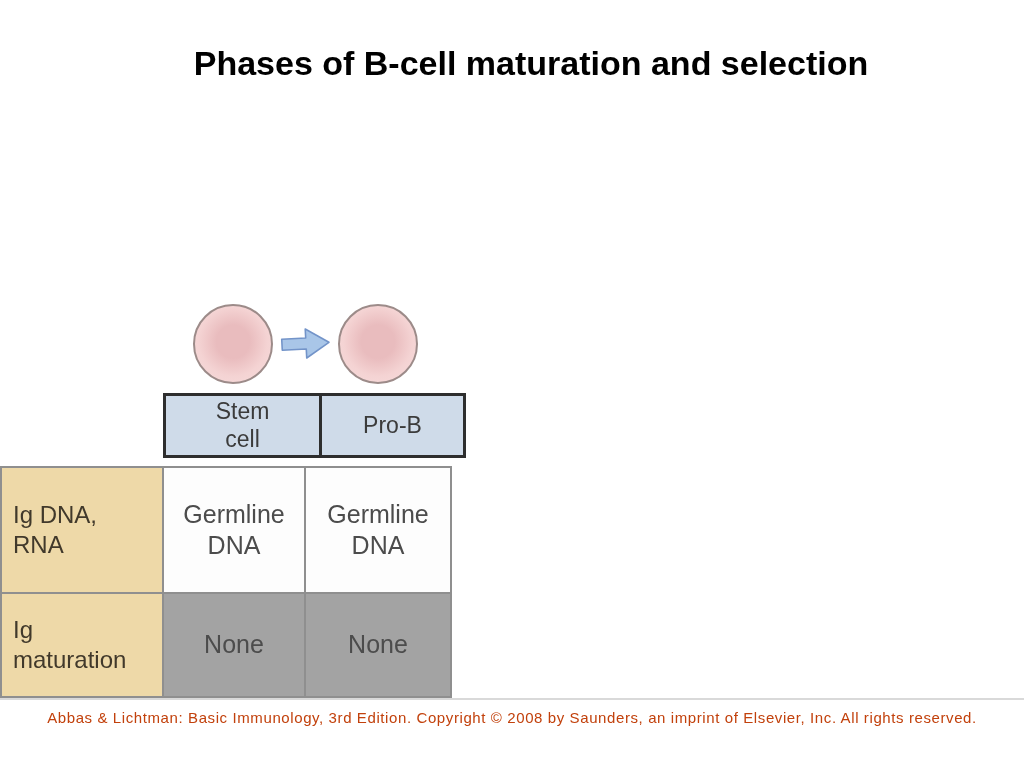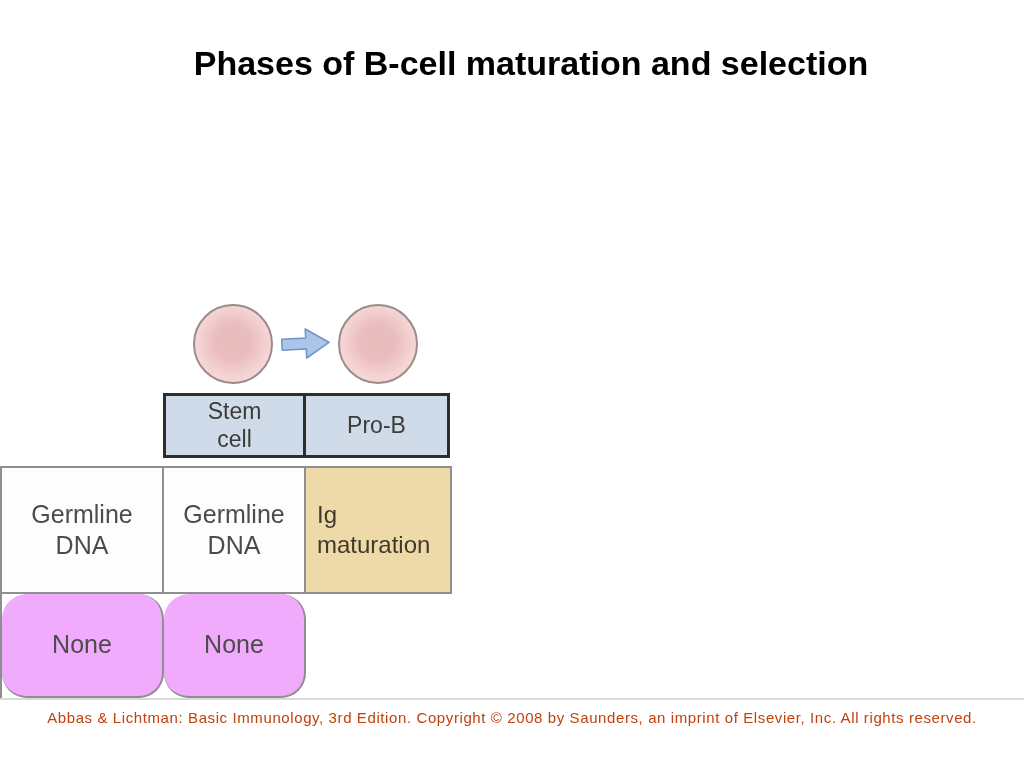--- a/index.html
+++ b/index.html
@@ -55,21 +55,21 @@
     background: #cfdbe9;
     display: flex;
     align-items: center;
     justify-content: center;
     text-align: center;
     font-size: 23px;
     line-height: 1.18;
     color: #3b3b3b;
     white-space: pre-line;
   }
-  .stage-cell.stem { width: 143px; }
+  .stage-cell.stem { width: 159px; }
   .stage-cell.prob { width: 147px; margin-left: -3px; text-align: right; }
 
   
   .feature-table {
     position: absolute;
     left: 0px; top: 466px;
     display: grid;
     grid-template-columns: 162px 142px 146px;
     grid-template-rows: 126px 104px;
     border-top: 2px solid #8f8f8f;
@@ -90,21 +90,21 @@
   }
   .ft-label {
     justify-content: flex-start;
     text-align: left;
     padding-left: 11px;
     background: #eed9a8;
     color: #41392b;
     font-size: 24px;
   }
   .bg-white { background: #fdfdfd; }
-  .bg-gray  { background: #f0abfc; border-radius: 25px; }
+  .bg-gray  { background: #a3a3a3; }
 
   
   .figure-rule {
     position: absolute;
     left: 0; top: 698px;
     width: 1024px; height: 2px;
     background: #d9d9d9;
   }
   .credit-line {
     position: absolute;
@@ -134,20 +134,22 @@
 
   <div class="cell-circle cell-prob"></div>
 
   <div class="stage-header">
     <div class="stage-cell stem">Stem
 cell</div>
     <div class="stage-cell prob">Pro-B</div>
   </div>
 
   <div class="feature-table">
+    <div class="ft-cell ft-label">Ig DNA,
+RNA</div>
     <div class="ft-cell bg-white">Germline
 DNA</div>
     <div class="ft-cell bg-white">Germline
 DNA</div>
 
     <div class="ft-cell ft-label">Ig
 maturation</div>
     <div class="ft-cell bg-gray">None</div>
     <div class="ft-cell bg-gray">None</div>
   </div>

